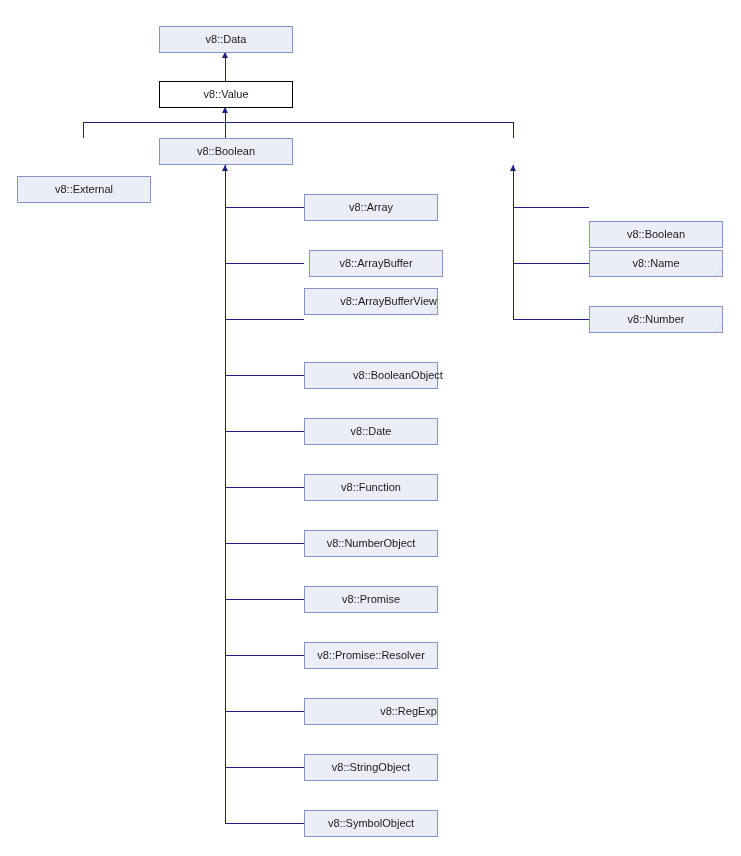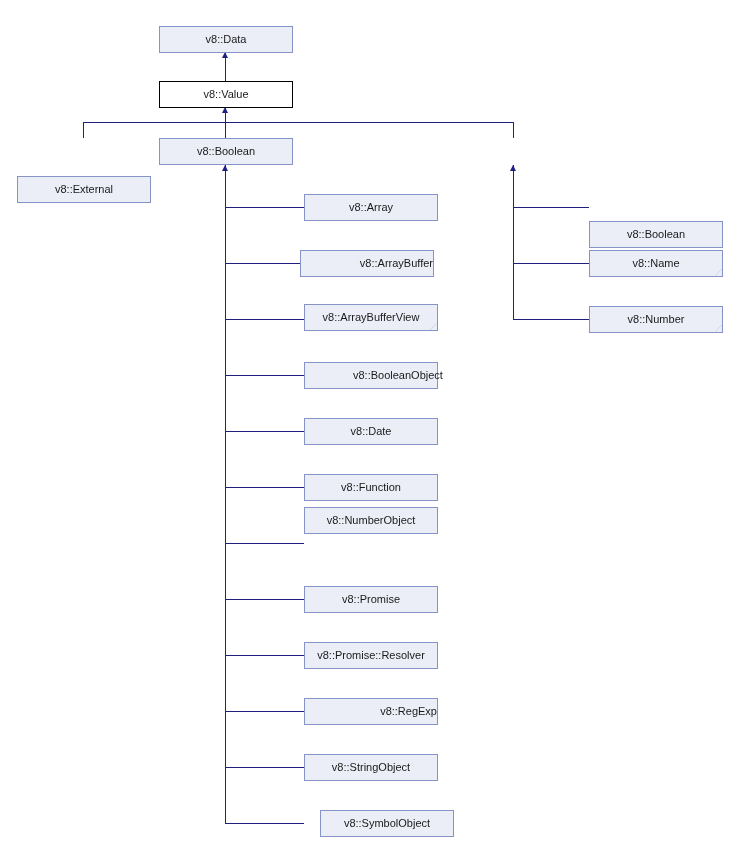--- a/index.html
+++ b/index.html
@@ -113,61 +113,61 @@
   </div>
 
   <div class="arrow-up" style="left:222px; top:165px;"></div>
   <div class="edge v" id="object-trunk" style="left: 225px; top: 165px; height: 658px;"></div>
   <div id="object-children">
       <div class="edge h" style="left: 225px; top: 207px; width: 79px;"></div>
       <div class="node" style="left: 304px; top: 194px;">
         <span class="node-label">v8::Array</span>
       </div>
       <div class="edge h" style="left: 225px; top: 263px; width: 79px;"></div>
-      <div class="node" style="left: 300px; top: 250px; text-align: right;">
+      <div class="node" style="left: 309px; top: 250px;">
         <span class="node-label">v8::ArrayBuffer</span>
       </div>
       <div class="edge h" style="left: 225px; top: 319px; width: 79px;"></div>
-      <div class="node folded" style="left: 304px; top: 304px;">
+      <div class="node folded" style="left: 304px; top: 288px; text-align: right;">
         <span class="node-label">v8::ArrayBufferView</span>
       </div>
       <div class="edge h" style="left: 225px; top: 375px; width: 79px;"></div>
       <div class="node" style="left: 304px; top: 362px; padding-left: 48px;">
         <span class="node-label">v8::BooleanObject</span>
       </div>
       <div class="edge h" style="left: 225px; top: 431px; width: 79px;"></div>
       <div class="node" style="left: 304px; top: 418px;">
         <span class="node-label">v8::Date</span>
       </div>
       <div class="edge h" style="left: 225px; top: 487px; width: 79px;"></div>
       <div class="node" style="left: 304px; top: 474px;">
         <span class="node-label">v8::Function</span>
       </div>
       <div class="edge h" style="left: 225px; top: 543px; width: 79px;"></div>
-      <div class="node" style="left: 304px; top: 507px;">
+      <div class="node" style="left: 304px; top: 530px;">
         <span class="node-label">v8::NumberObject</span>
       </div>
       <div class="edge h" style="left: 225px; top: 599px; width: 79px;"></div>
       <div class="node" style="left: 304px; top: 586px;">
         <span class="node-label">v8::Promise</span>
       </div>
       <div class="edge h" style="left: 225px; top: 655px; width: 79px;"></div>
       <div class="node" style="left: 304px; top: 642px;">
         <span class="node-label">v8::Promise::Resolver</span>
       </div>
       <div class="edge h" style="left: 225px; top: 711px; width: 79px;"></div>
       <div class="node" style="left: 304px; top: 698px; text-align: right;">
         <span class="node-label">v8::RegExp</span>
       </div>
       <div class="edge h" style="left: 225px; top: 767px; width: 79px;"></div>
       <div class="node" style="left: 304px; top: 754px;">
         <span class="node-label">v8::StringObject</span>
       </div>
       <div class="edge h" style="left: 225px; top: 823px; width: 79px;"></div>
-      <div class="node" style="left: 304px; top: 810px; margin-left: 16px;">
+      <div class="node" style="left: 304px; top: 810px;">
         <span class="node-label">v8::SymbolObject</span>
       </div>
     </div>
 
   <div class="arrow-up" style="left:510px; top:165px;"></div>
   <div class="edge v" id="primitive-trunk" style="left: 513px; top: 165px; height: 154px;"></div>
   <div id="primitive-children">
       <div class="edge h" style="left: 513px; top: 207px; width: 76px;"></div>
       <div class="node" style="left: 589px; top: 194px; margin-top: 27px;">
         <span class="node-label">v8::Boolean</span>

